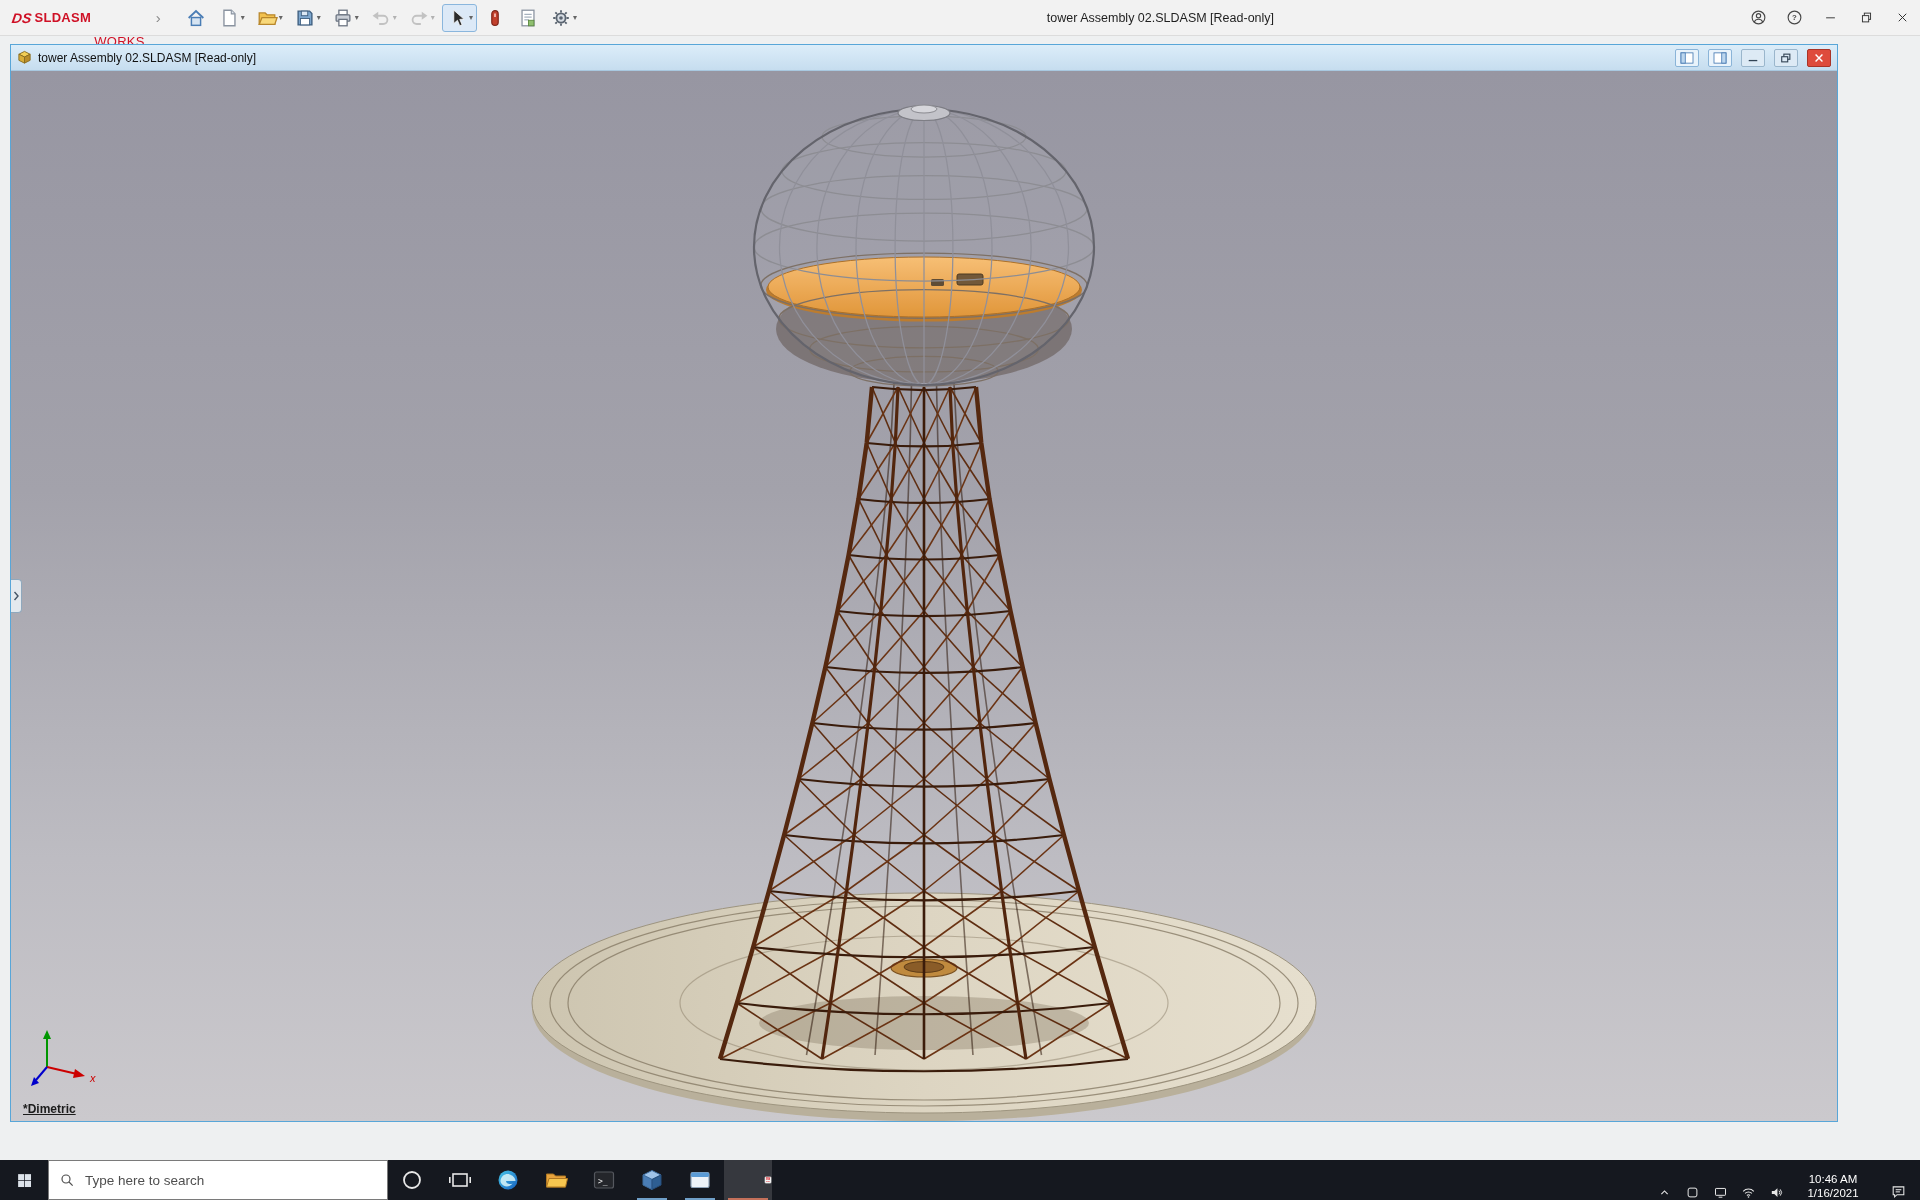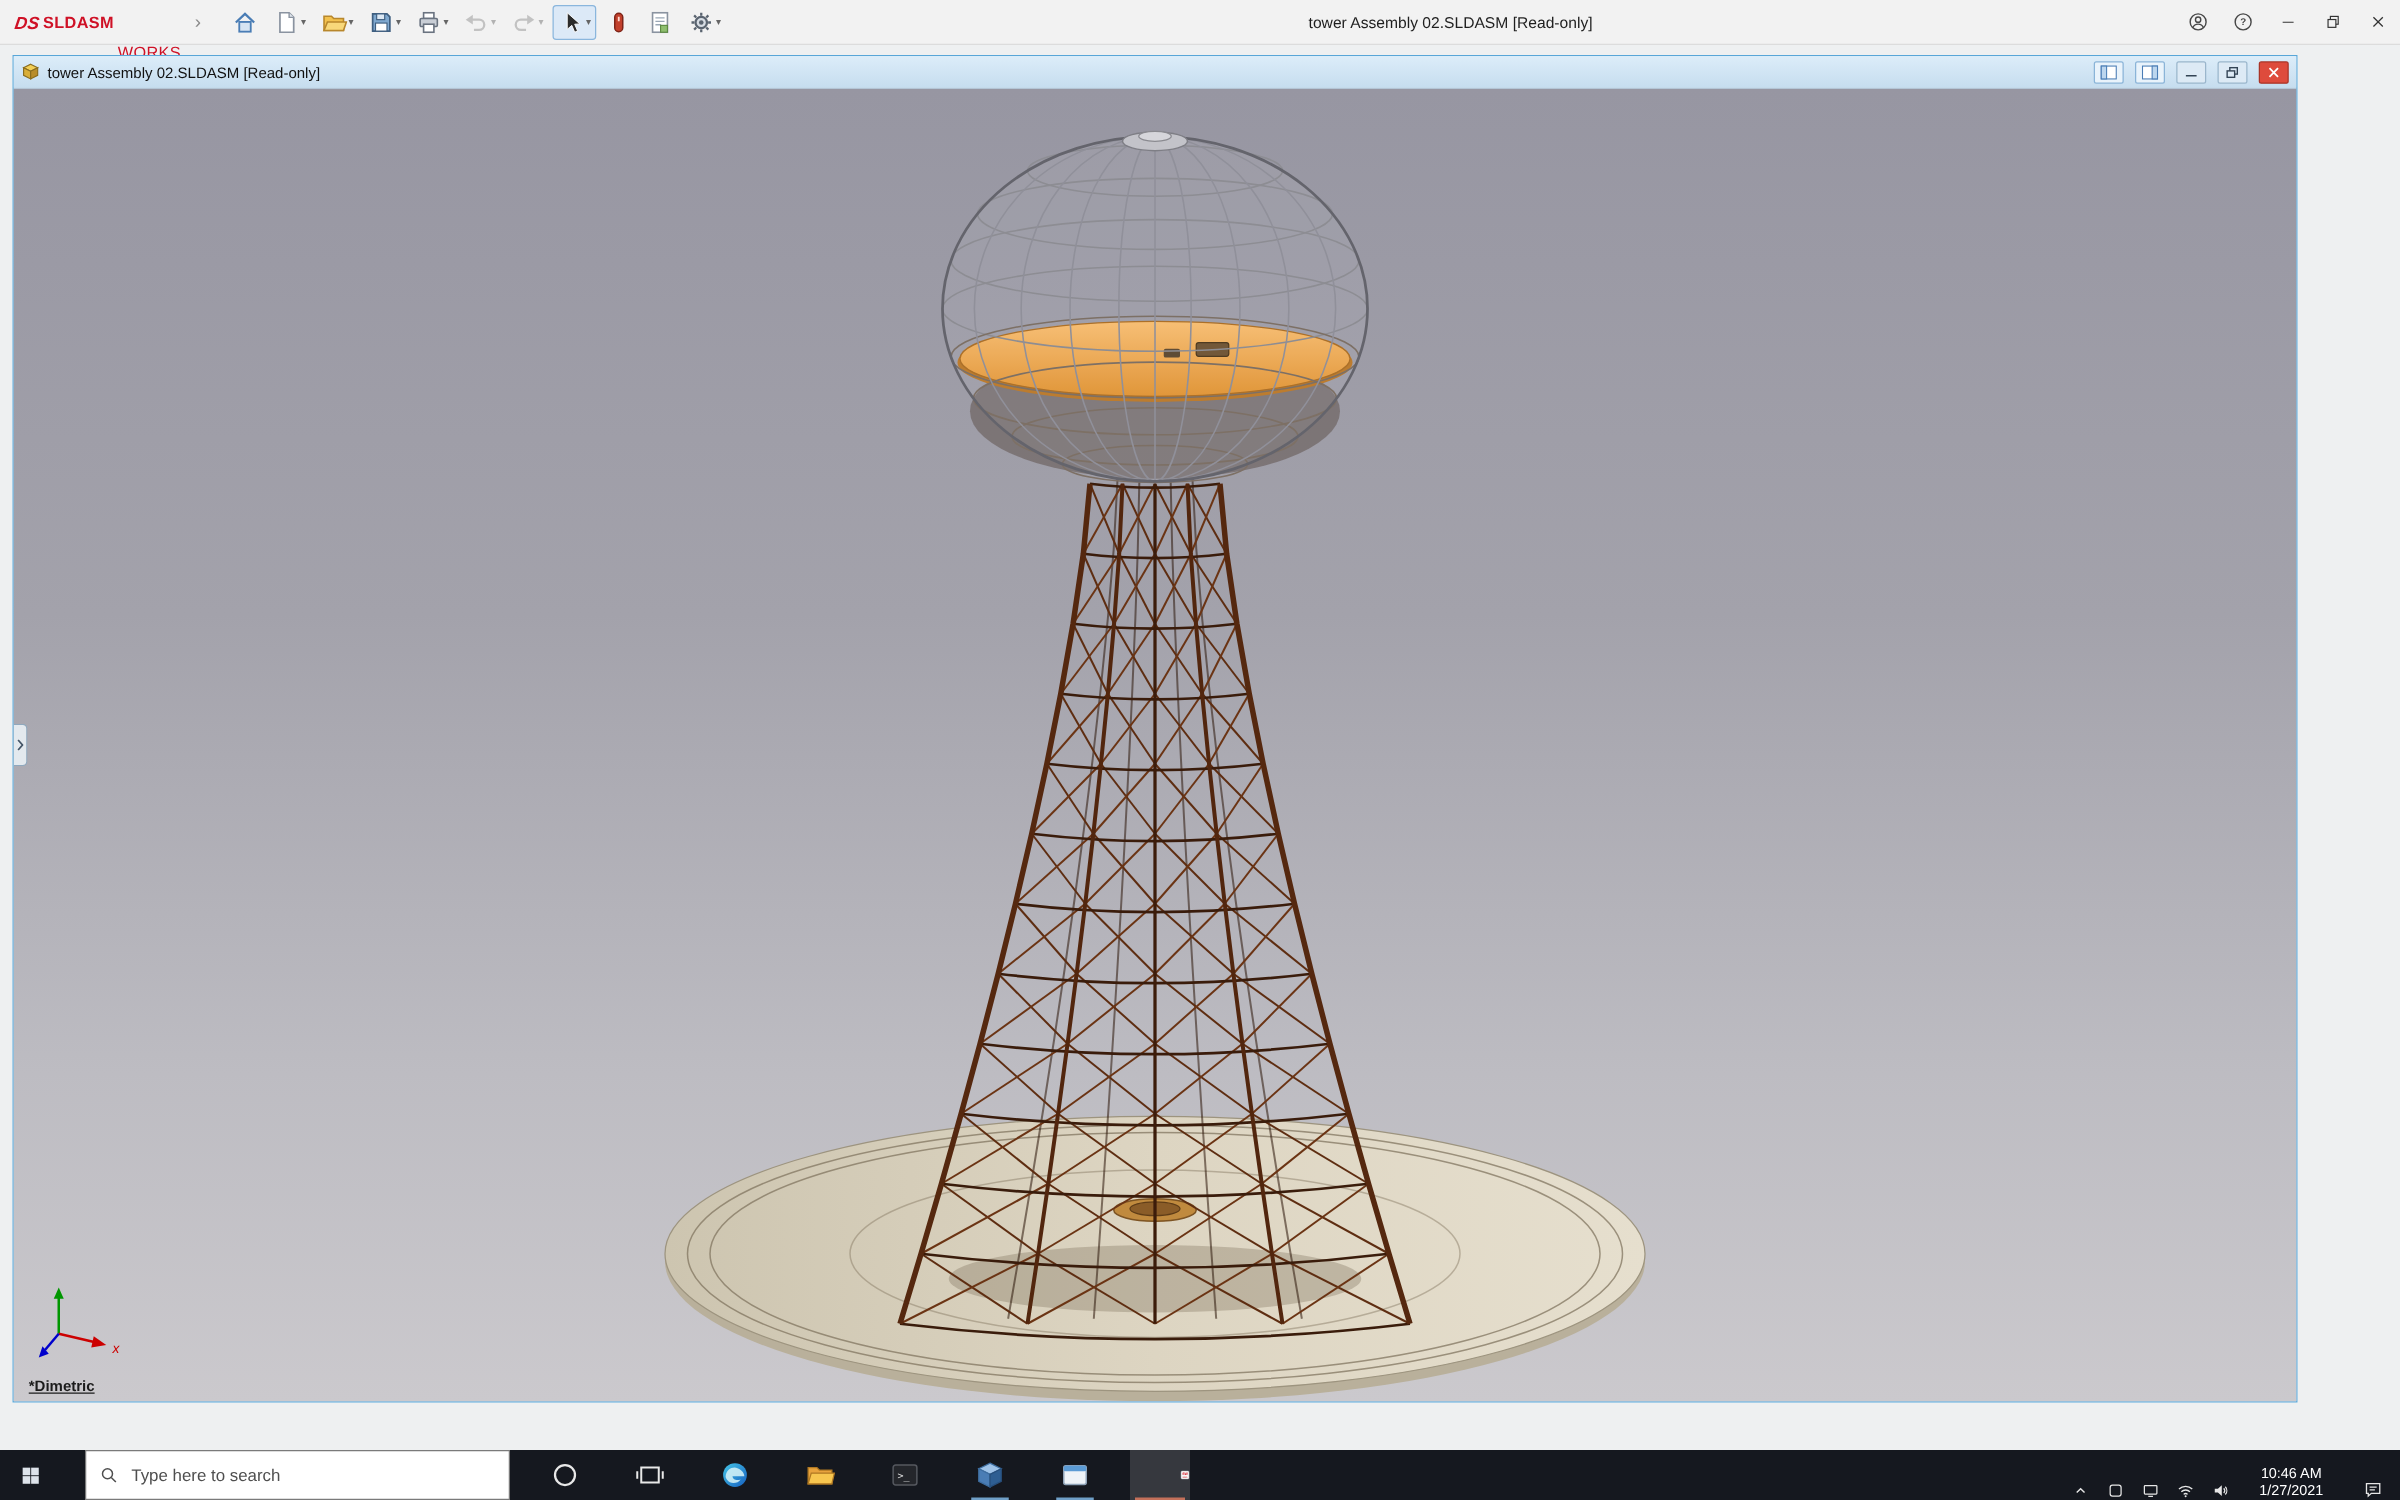--- a/index.html
+++ b/index.html
@@ -46,21 +46,21 @@
   #scene{position:absolute;left:0;top:0;width:1826px;height:1050px;display:block;}
   .view-label{position:absolute;left:12px;bottom:5px;font-size:12px;font-weight:600;color:#1c1c1c;text-decoration:underline;}
   .triad{position:absolute;left:14px;bottom:24px;}
   .fm-tab{position:absolute;left:0;top:508px;width:11px;height:34px;background:#e3e9ee;
     border:1px solid #8fa8bd;border-left:none;border-radius:0 4px 4px 0;
     display:flex;align-items:center;justify-content:center;}
   .fm-tab svg{width:6px;height:10px;}
 
   
   .taskbar{position:absolute;left:0;bottom:0;width:1920px;height:40px;background:#15181f;
-    display:flex;align-items:stretch;gap:20px;}
+    display:flex;align-items:stretch;}
   .tb-btn{display:flex;align-items:center;justify-content:center;position:relative;}
   .tb-start{width:48px;}
   .tb-start svg{width:17px;height:17px;}
   .tb-search{width:340px;background:#ffffff;border:1px solid #7a7a7a;display:flex;
     align-items:center;gap:8px;padding:0 10px;}
   .tb-search svg{width:16px;height:16px;flex:none;}
   .search-input{border:none;outline:none;background:transparent;flex:1;font-size:13.5px;
     font-family:"Liberation Sans",sans-serif;color:#222;}
   .search-input::placeholder{color:#4f4f4f;opacity:1;}
   .tb-icon{width:48px;}
@@ -537,21 +537,21 @@
     </div>
     <div class="tray-icon">
       <svg viewBox="0 0 24 24">
           <polygon points="4.5,9.5 8.5,9.5 13.5,5 13.5,19 8.5,14.5 4.5,14.5" fill="#e6e6e6"></polygon>
           <path d="M16 9 A4.5 4.5 0 0 1 16 15" fill="none" stroke="#e6e6e6" stroke-width="1.6"></path>
           <path d="M18 7 A7.5 7.5 0 0 1 18 17" fill="none" stroke="#e6e6e6" stroke-width="1.6"></path>
         </svg>
     </div>
     <div class="tb-clock">
       <span>10:46 AM</span>
-      <span>1/27/2021</span>
+      <span>1/16/2021</span>
     </div>
     <div class="tb-action">
       <svg viewBox="0 0 24 24" fill="none" stroke="#e6e6e6" stroke-width="1.5">
           <path d="M4.5 5.5 H19.5 V16.5 H10 L6.5 19.5 V16.5 H4.5 Z"></path>
           <line x1="8" y1="9.5" x2="16" y2="9.5"></line>
           <line x1="8" y1="12.5" x2="14" y2="12.5"></line>
         </svg>
     </div>
   </div>
 </div>

